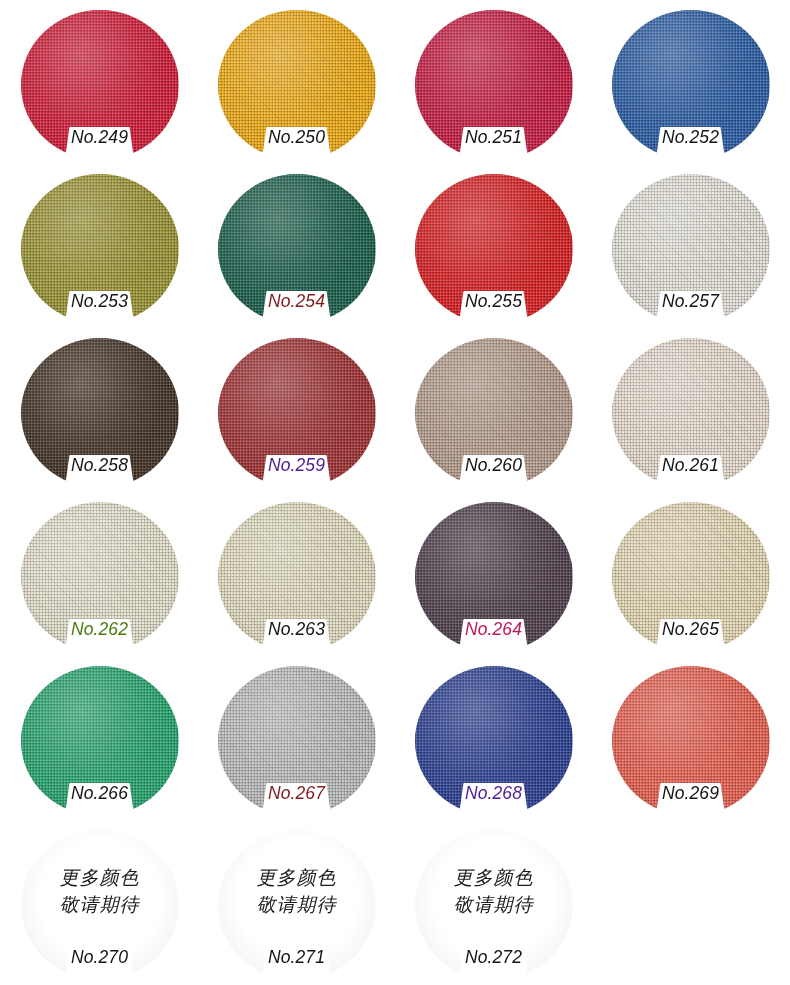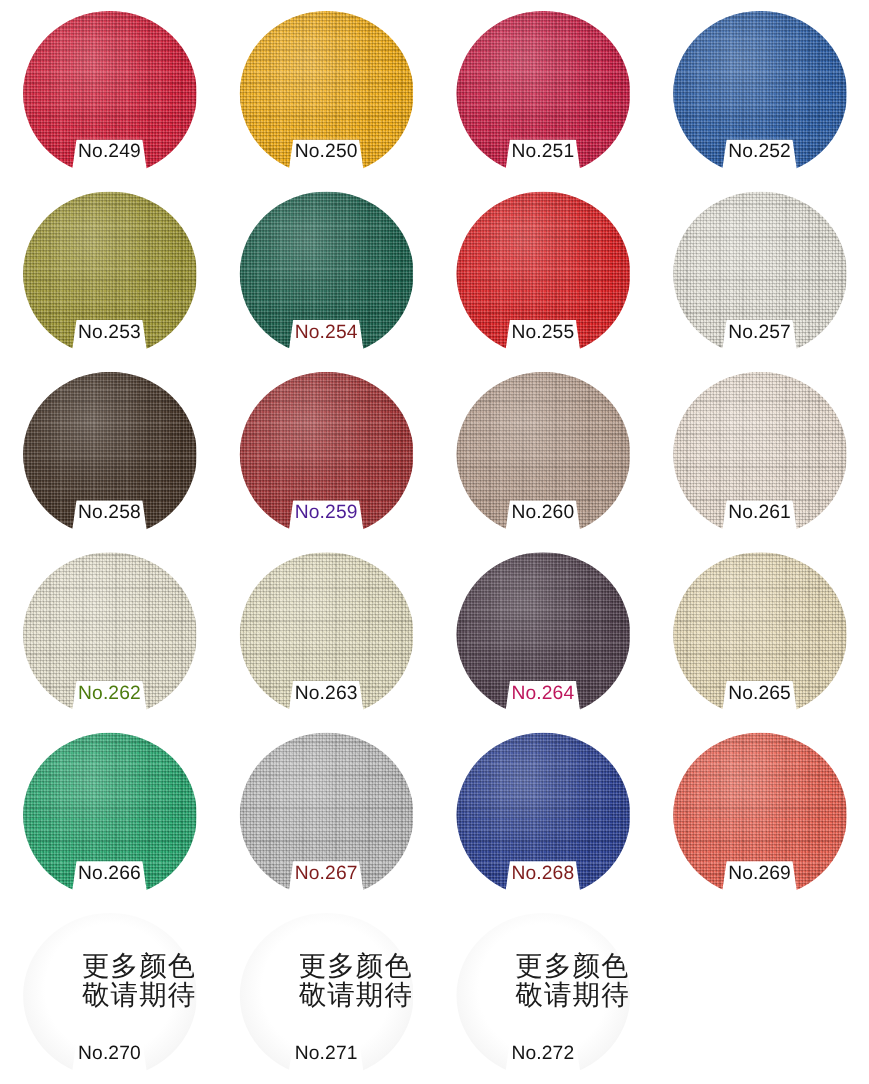--- a/index.html
+++ b/index.html
@@ -16,20 +16,21 @@
   #swatch-grid {
     position:relative;
     width:790px;
     height:985px;
     display:grid;
     grid-template-columns:repeat(4,197px);
     grid-template-rows:repeat(6,164px);
     justify-content:center;
     align-content:start;
     padding-top:6px;
+    font-style:italic;
   }
 
   .swatch-cell {
     position:relative;
     width:197px;
     height:164px;
   }
 
   
   .chip {
@@ -94,23 +95,23 @@
       radial-gradient(circle at 50% 46%,
         #ffffff 0%, #ffffff 52%,
         #f7f7f7 70%, #eaeaea 86%,
         #dcdcdc 96%, #d2d2d2 100%);
   }
 
   .placeholder-text {
     position:absolute;
     left:0; right:0;
     top:34px;
-    text-align:right;
+    text-align:center;
     font-family:"DejaVu Sans","Liberation Sans",sans-serif;
-    font-size:25px;
+    font-size:19px;
     line-height:27px;
     color:#1b1b1b;
     letter-spacing:1px;
     pointer-events:none;
   }
 
   
   .chip-label {
     position:absolute;
     left:50%;
@@ -254,21 +255,21 @@
         <div class="weave"></div>
         <div class="shade"></div>
       </div>
       <div class="chip-label" style="color: #7f1d1d;">No.267</div>
     </div>
     <div class="swatch-cell">
       <div class="chip" style="background: rgb(47, 68, 152);">
         <div class="weave"></div>
         <div class="shade"></div>
       </div>
-      <div class="chip-label" style="color: #7f1d1d;">No.268</div>
+      <div class="chip-label" style="color: #4c1d95;">No.268</div>
     </div>
     <div class="swatch-cell">
       <div class="chip" style="background: rgb(238, 101, 85);">
         <div class="weave"></div>
         <div class="shade"></div>
       </div>
       <div class="chip-label" style="color: rgb(20, 20, 20);">No.269</div>
     </div>
     <div class="swatch-cell">
       <div class="chip placeholder">

